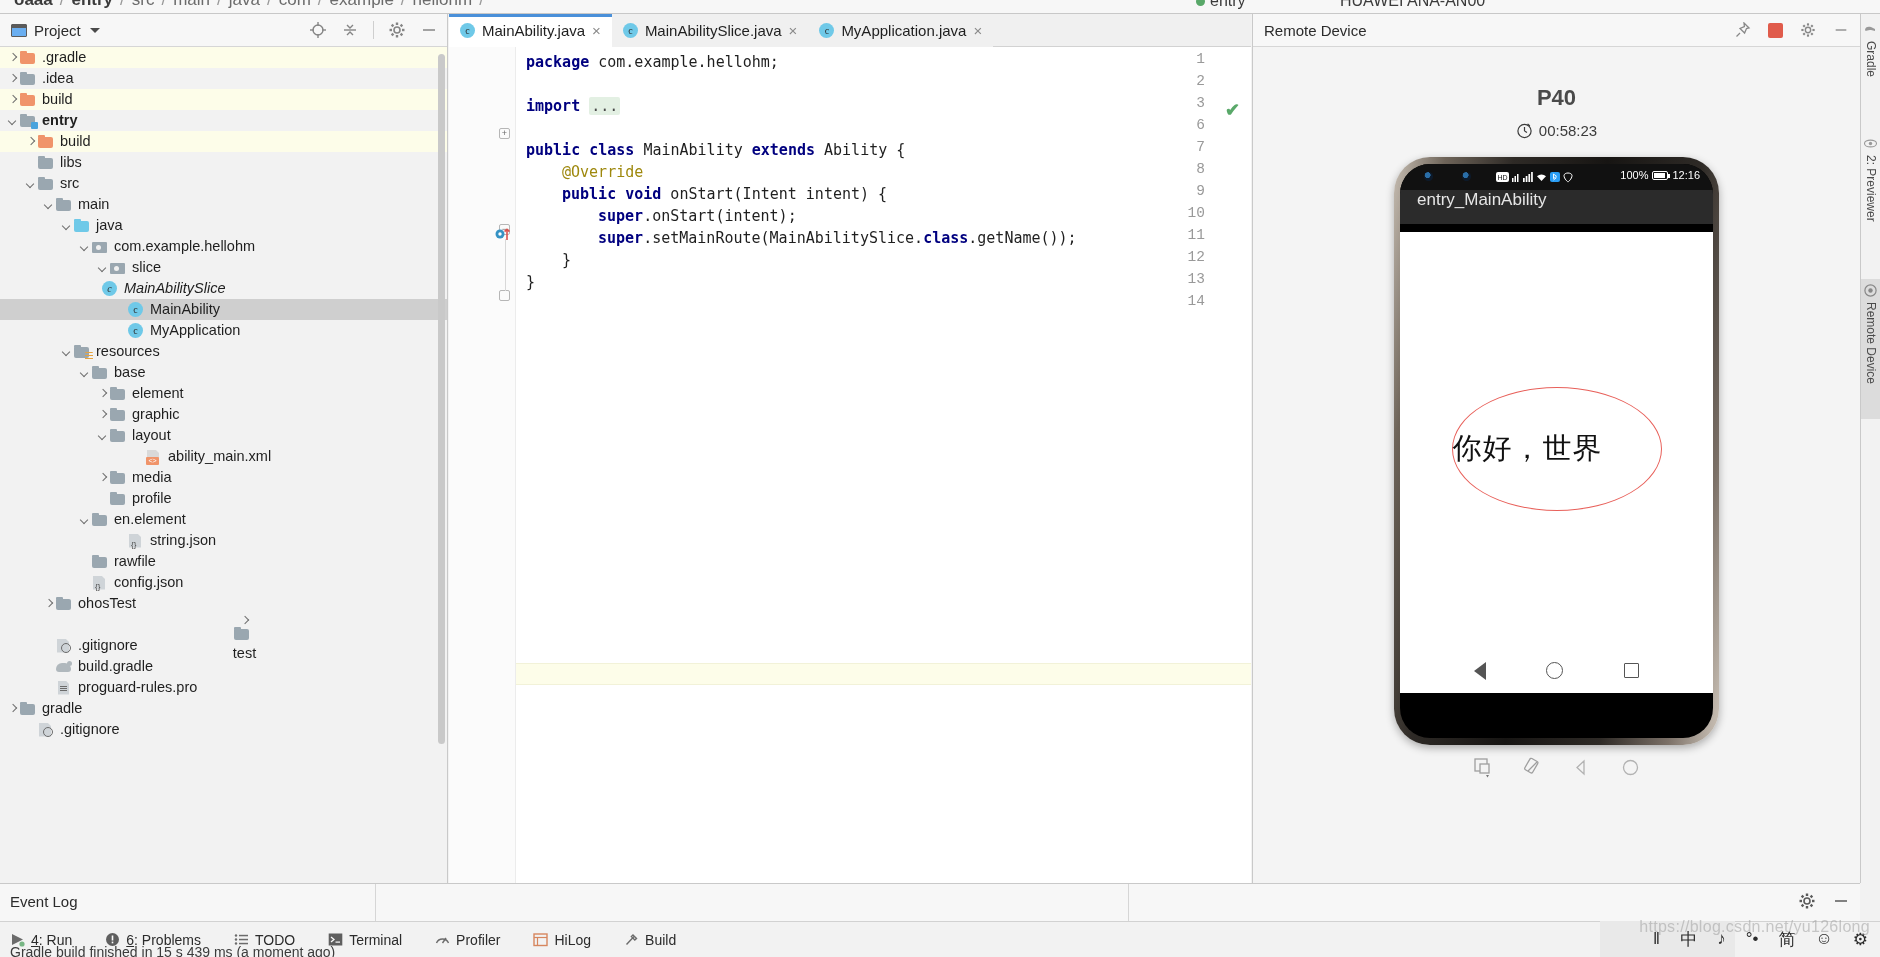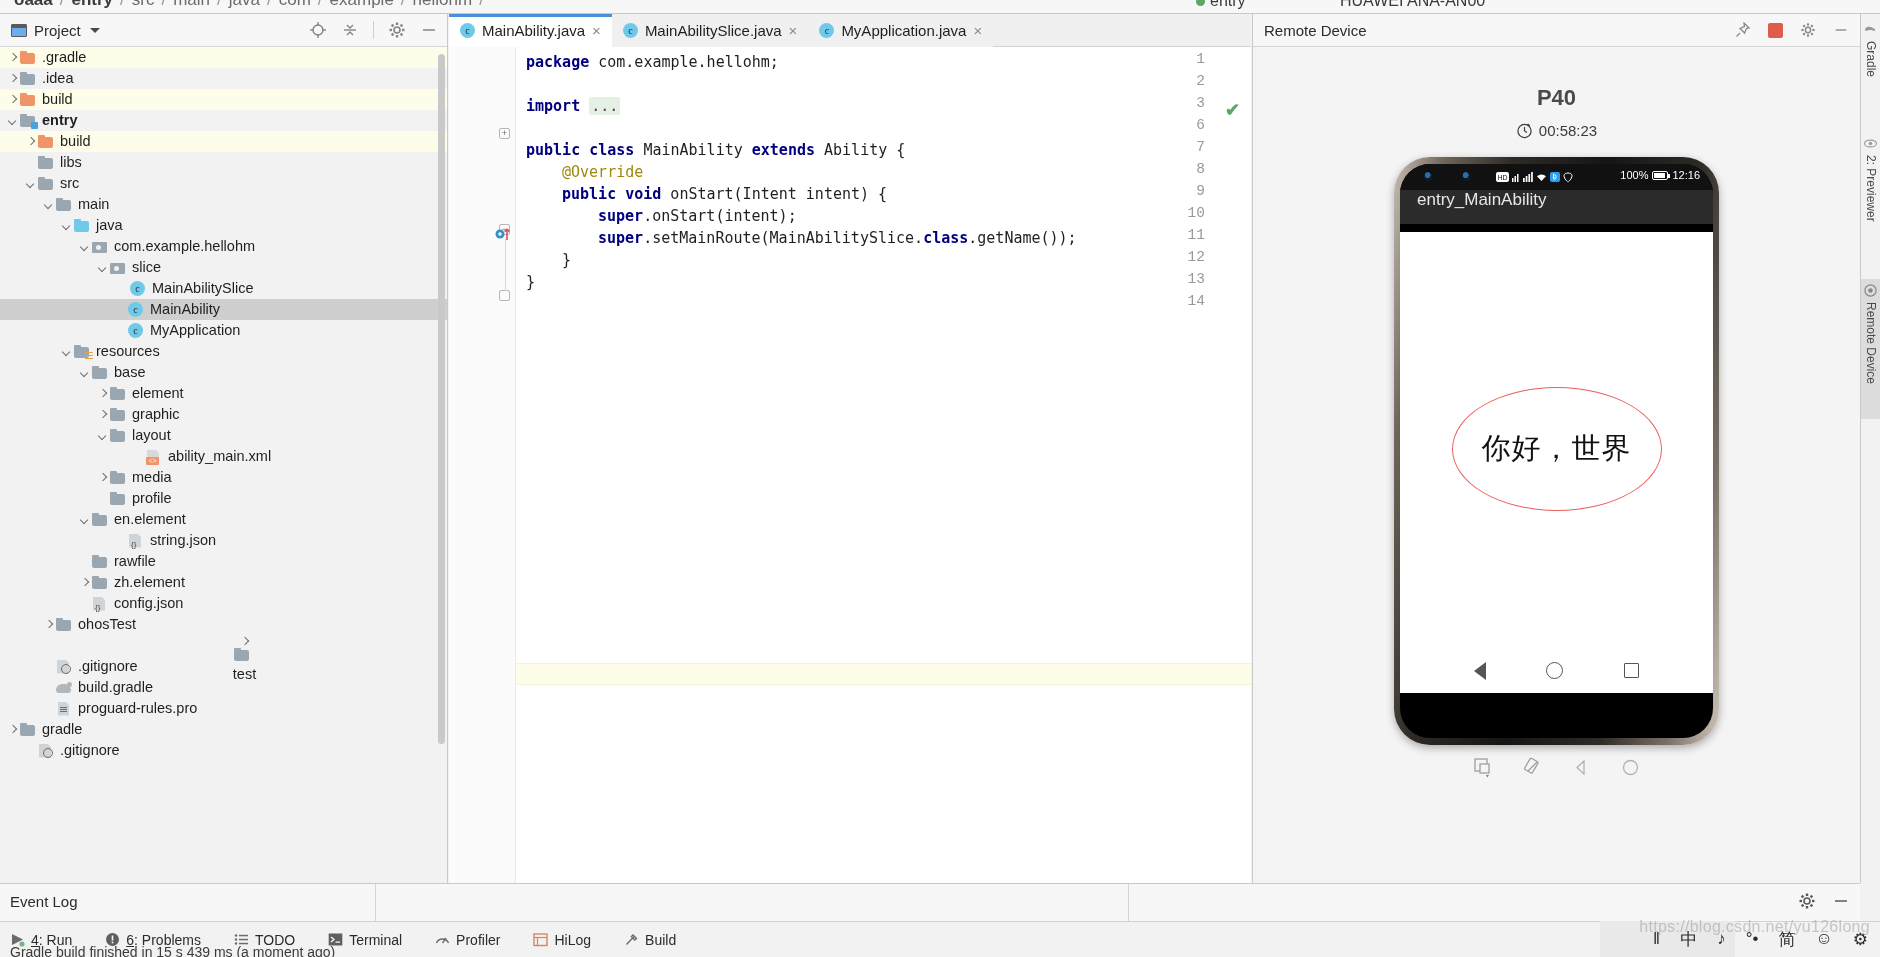--- a/index.html
+++ b/index.html
@@ -251,21 +251,21 @@
   .pappbar{
     height:34px;background:#2b2b2b;display:flex;align-items:flex-start;padding-left:17px;
   }
   .pappbar-title{color:#e6e6e6;font-size:17px;}
   .pcontent{
     position:absolute;left:0;right:0;top:68px;bottom:45px;background:#fff;
   }
   .ellipse{
     position:absolute;left:50%;top:47%;transform:translate(-50%,-50%);
     width:210px;height:124px;border:1.3px solid #e8605a;border-radius:50%;
-    display:flex;align-items:center;justify-content:center;
+    display:flex;align-items:center;
   }
   .ellipse-text{font-size:29px;color:#111;letter-spacing:1px;white-space:nowrap;}
   .pnav{
     position:absolute;left:0;right:0;bottom:0;height:45px;background:#fff;
     display:flex;align-items:center;justify-content:space-around;padding:0 44px;
   }
   .nav-back{width:0;height:0;border-top:9px solid transparent;border-bottom:9px solid transparent;border-right:12px solid #555;}
   .nav-home{width:17px;height:17px;border:1.7px solid #555;border-radius:50%;}
   .nav-rec{width:15px;height:15px;border:1.7px solid #555;border-radius:1px;}
 
@@ -433,21 +433,21 @@
         <div class="trow" style="padding-left: 78px;">
           <span class="arrow down"></span>
           <span class="ficon pkg"></span>
           <span class="tlabel">com.example.hellohm</span>
         </div>
         <div class="trow" style="padding-left: 96px;">
           <span class="arrow down"></span>
           <span class="ficon pkg"></span>
           <span class="tlabel">slice</span>
         </div>
-        <div class="trow" style="padding-left: 116px;">
+        <div class="trow" style="padding-left: 88px; font-style: italic;">
           <span class="arrow"></span>
           <span class="ficon cls"></span>
           <span class="tlabel">MainAbilitySlice</span>
         </div>
         <div class="trow sel" style="padding-left: 114px;">
           <span class="arrow"></span>
           <span class="ficon cls"></span>
           <span class="tlabel">MainAbility</span>
         </div>
         <div class="trow" style="padding-left: 114px;">
@@ -504,25 +504,20 @@
         </div>
         <div class="trow" style="padding-left: 114px;">
           <span class="arrow"></span>
           <span class="ficon json"></span>
           <span class="tlabel">string.json</span>
         </div>
         <div class="trow" style="padding-left: 78px;">
           <span class="arrow"></span>
           <span class="ficon folder"></span>
           <span class="tlabel">rawfile</span>
-        </div>
-        <div class="trow" style="padding-left: 78px;">
-          <span class="arrow right"></span>
-          <span class="ficon folder"></span>
-          <span class="tlabel">zh.element</span>
         </div>
         <div class="trow" style="padding-left: 78px;">
           <span class="arrow"></span>
           <span class="ficon json"></span>
           <span class="tlabel">config.json</span>
         </div>
         <div class="trow" style="padding-left: 42px;">
           <span class="arrow right"></span>
           <span class="ficon folder"></span>
           <span class="tlabel">ohosTest</span>

